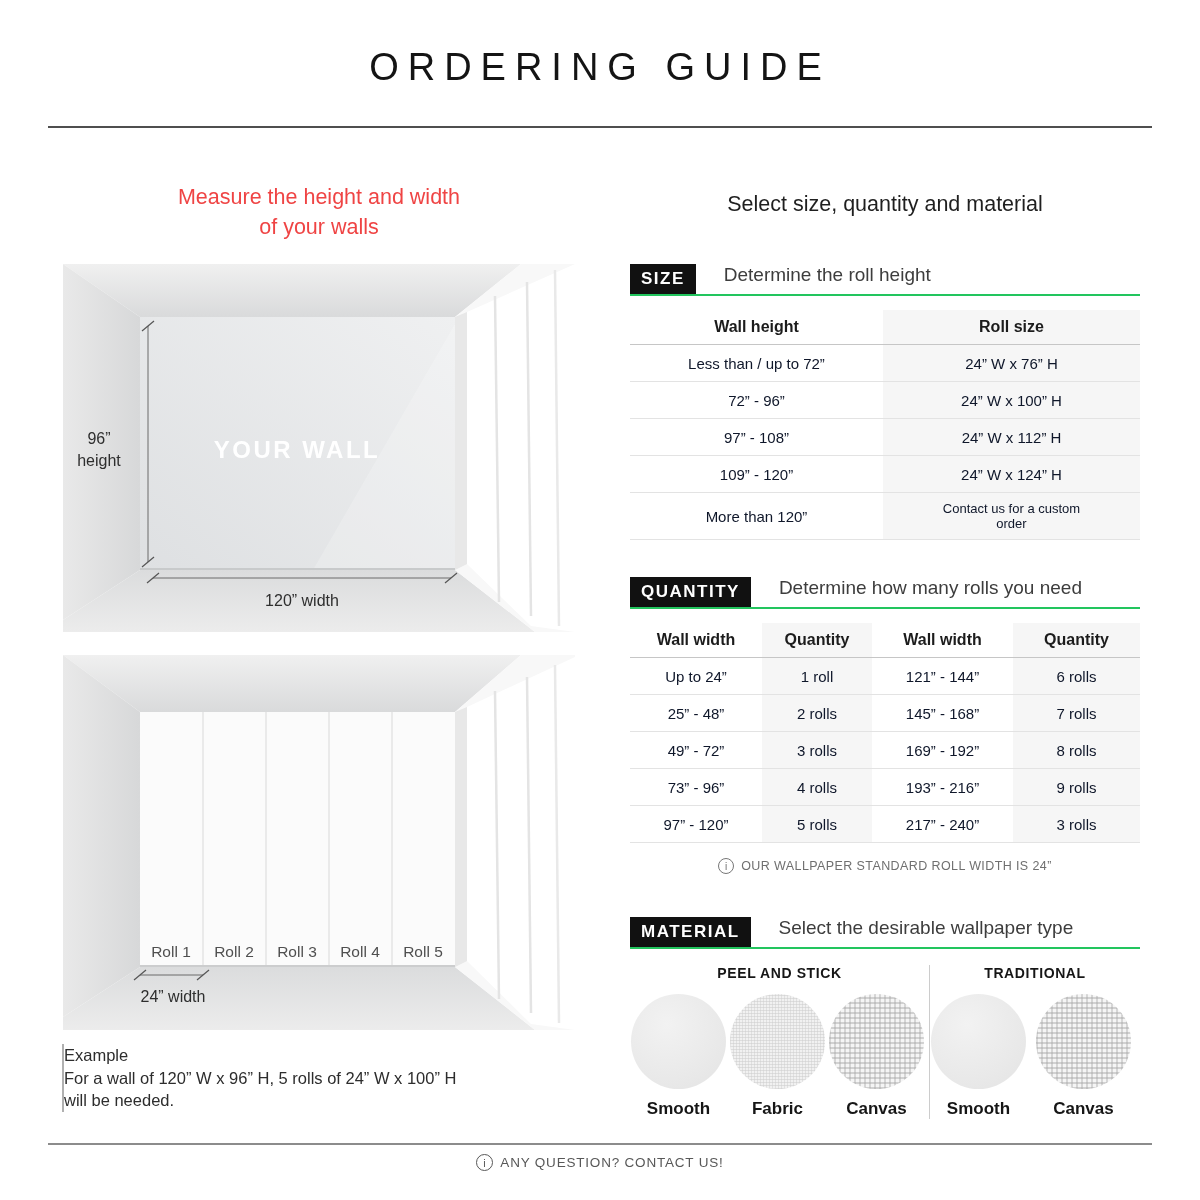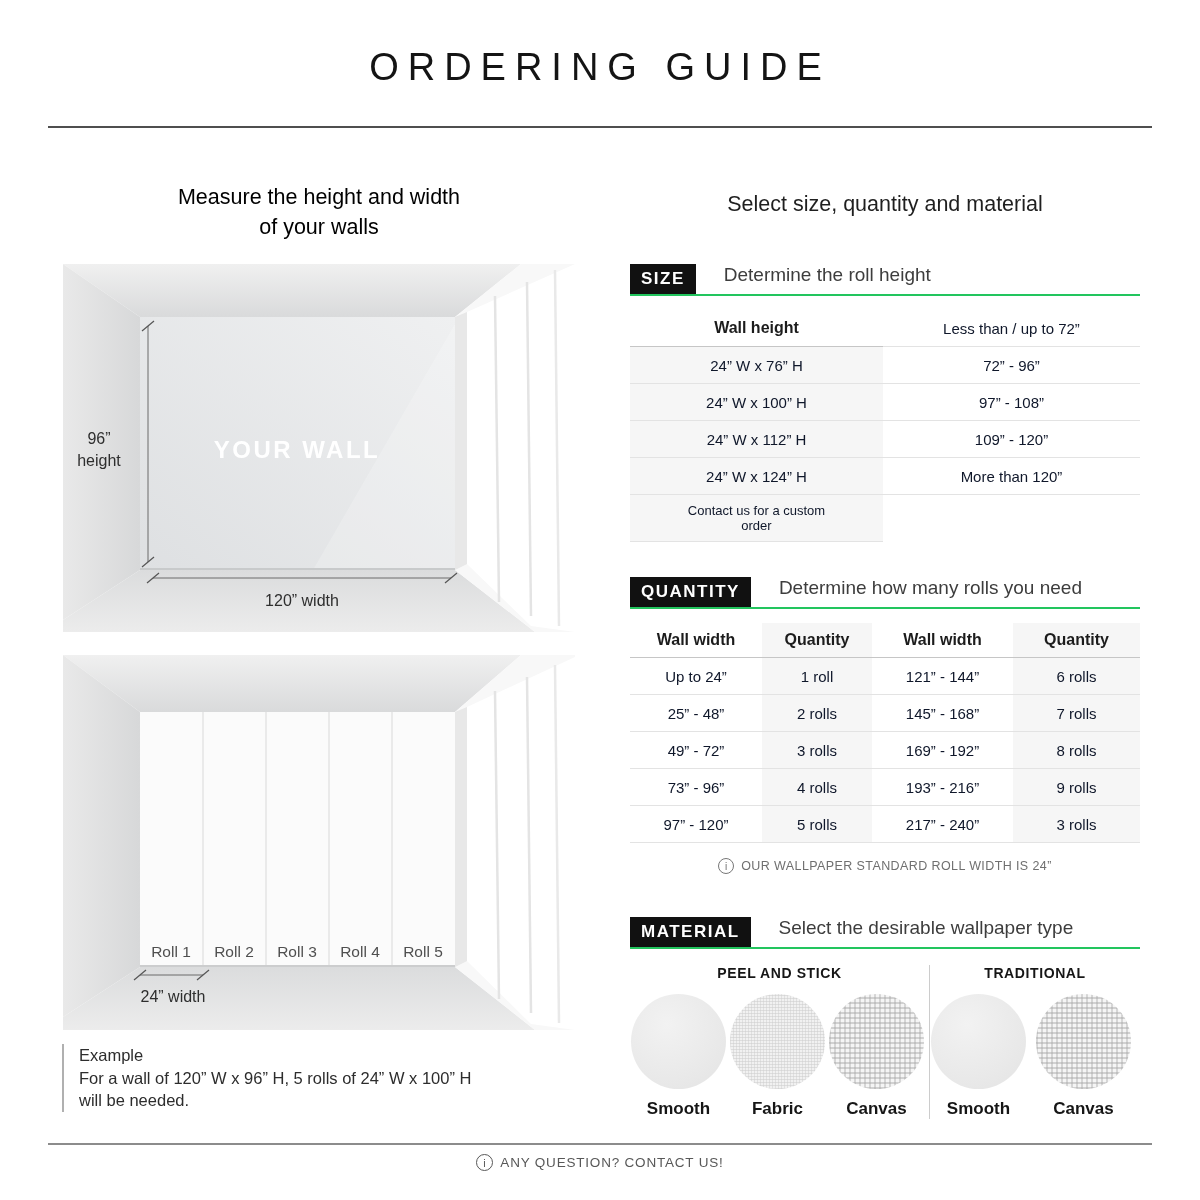--- a/index.html
+++ b/index.html
@@ -5,30 +5,30 @@
   html,body{margin:0;padding:0;background:#fff;}
   .page{position:relative;width:1200px;height:1200px;background:#ffffff;overflow:hidden;
         font-family:"Liberation Sans", sans-serif;color:#222;}
 
   .title{position:absolute;top:46px;left:0;width:100%;text-align:center;
          font-size:38px;letter-spacing:9px;font-weight:400;color:#141414;}
   .top-rule{position:absolute;top:126px;left:48px;width:1104px;height:2px;background:#4f4f4f;}
 
   
   .left-heading{position:absolute;left:63px;top:182px;width:512px;text-align:center;
-                font-size:21.5px;line-height:30px;color:#000000;}
+                font-size:21.5px;line-height:30px;color:#ef4444;}
   .room-svg{position:absolute;left:63px;display:block;}
   #room1{top:264px;}
   #room2{top:655px;}
   .svg-dim-text{font-size:16px;fill:#2e2e2e;}
   .svg-roll-text{font-size:15.5px;fill:#4f4f4f;}
   .svg-wall-text{font-size:24px;font-weight:bold;letter-spacing:2.5px;fill:#ffffff;}
 
   .example{position:absolute;left:62px;top:1044px;width:480px;border-left:2px solid #b0b0b0;
-           padding-left:15px;font-size:16.5px;line-height:22.5px;color:#2d2d2d;}
+           font-size:16.5px;line-height:22.5px;color:#2d2d2d;}
 
   
   .right-heading{position:absolute;left:630px;top:192px;width:510px;text-align:center;
                  font-size:21.5px;color:#1f1f1f;}
   .section{position:absolute;left:630px;width:510px;}
   #size-section{top:264px;}
   #quantity-section{top:577px;}
   #material-section{top:917px;}
   .section-header{display:flex;align-items:flex-start;border-bottom:2px solid #22c55e;}
   .badge{background:#111111;color:#ffffff;font-size:17px;font-weight:700;letter-spacing:1.5px;
@@ -165,20 +165,21 @@
 
   <div class="right-heading">Select size, quantity and material</div>
 
   <div id="size-section" class="section">
     <div class="section-header">
       <span class="badge">SIZE</span>
       <span class="subtitle">Determine the roll height</span>
     </div>
     <div class="grid size-grid">
       <div class="cell head">Wall height</div>
+      <div class="cell head shade">Roll size</div>
       <div class="cell">Less than / up to 72”</div>
       <div class="cell shade">24” W x 76” H</div>
       <div class="cell">72” - 96”</div>
       <div class="cell shade">24” W x 100” H</div>
       <div class="cell">97” - 108”</div>
       <div class="cell shade">24” W x 112” H</div>
       <div class="cell">109” - 120”</div>
       <div class="cell shade">24” W x 124” H</div>
       <div class="cell">More than 120”</div>
       <div class="cell shade small">

